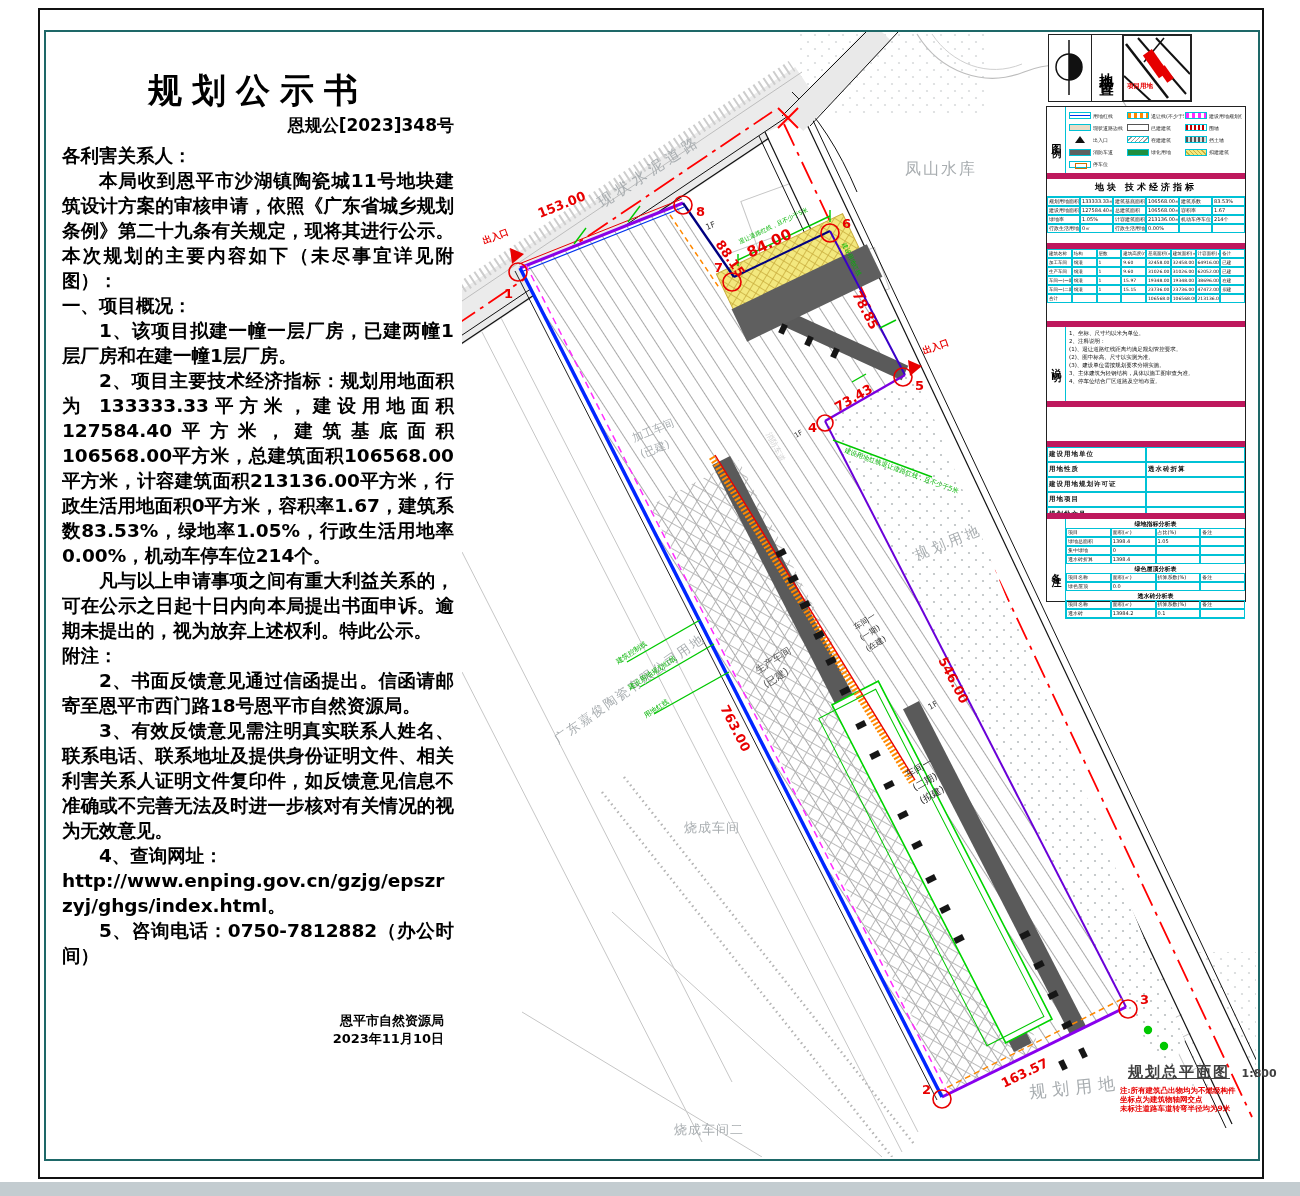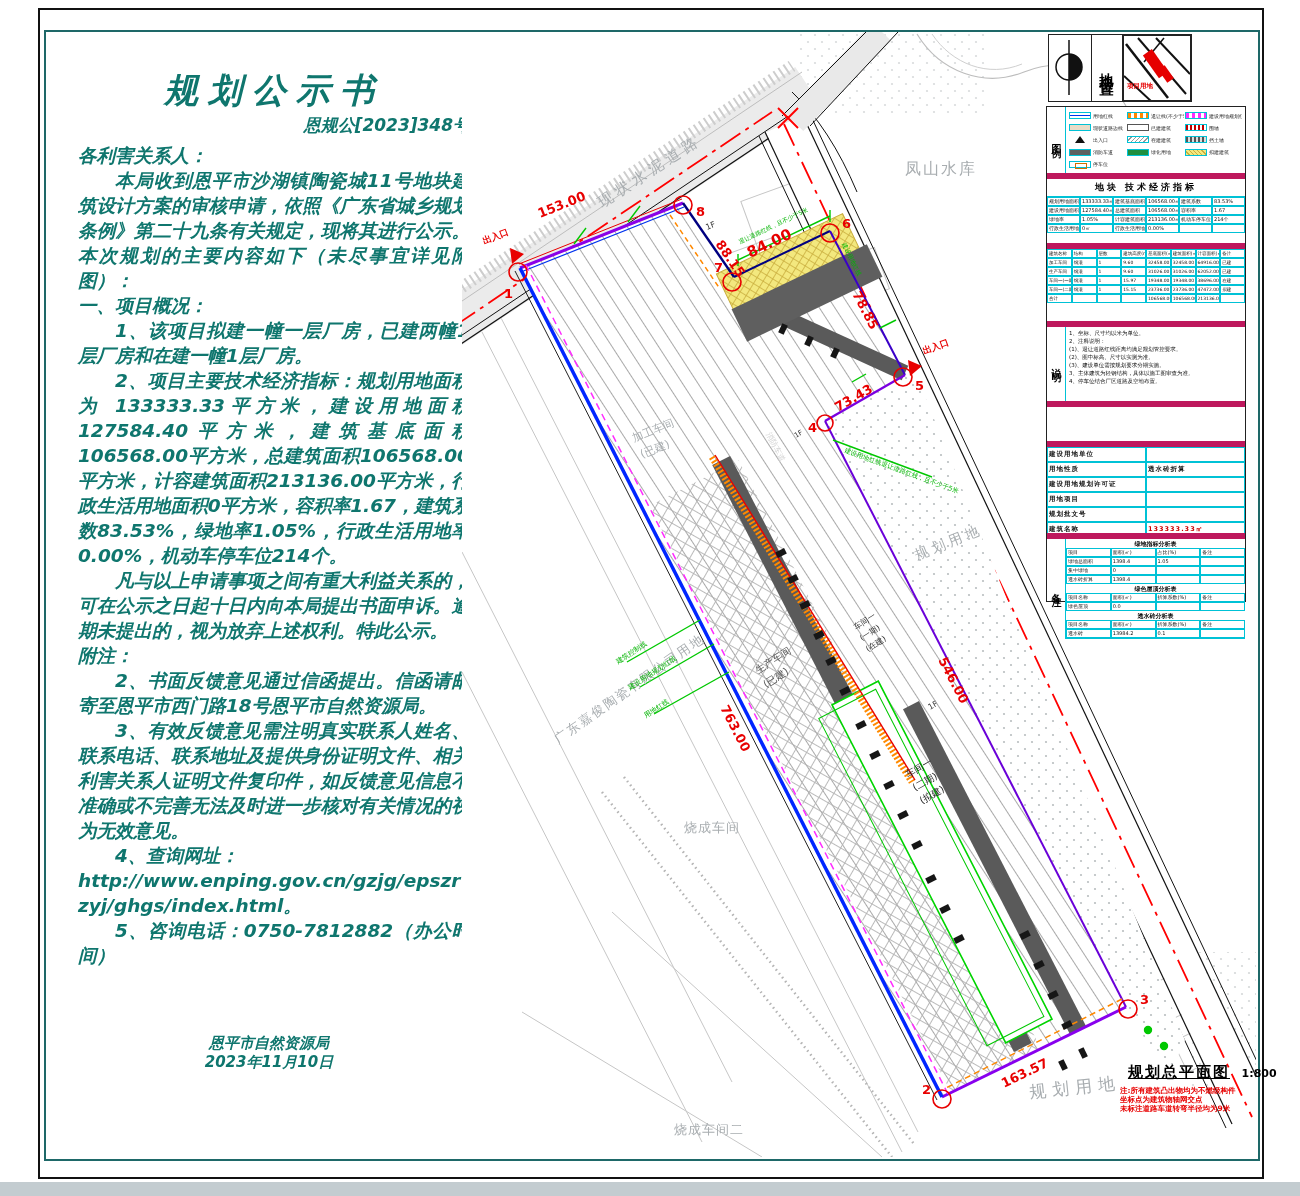--- a/index.html
+++ b/index.html
@@ -2,28 +2,28 @@
 <html><head>
 <meta charset="utf-8">
 <style>
   html,body{margin:0;padding:0;background:#cfd7da;font-family:"DejaVu Sans","Liberation Sans",sans-serif;}
   #stage{position:relative;width:1300px;height:1196px;background:#cfd7da;overflow:hidden;}
   .sheet{position:absolute;left:0;top:0;width:1300px;height:1182px;background:#fff;}
   .outer-border{position:absolute;left:38px;top:8px;width:1222px;height:1167px;border:2px solid #111;}
   .frame{position:absolute;left:44px;top:30px;width:1212px;height:1127px;border:2px solid #1e6868;}
 
   
-  .doc{position:absolute;left:78px;top:44px;width:392px;color:#0f766e;font-style:italic;}
+  .doc{position:absolute;left:62px;top:44px;width:392px;color:#000000;}
   .doc-title{font-size:34px;font-weight:bold;text-align:center;letter-spacing:10px;margin-top:24px;}
   .doc-no{font-size:17px;font-weight:bold;text-align:right;}
   .doc-body{font-size:18.5px;font-weight:bold;line-height:25px;text-align:justify;margin-top:6px;}
   .doc-body p{margin:0;}
   .ind{text-indent:2em;}
   .url{word-break:break-all;}
-  .sig{font-size:15px;font-weight:bold;text-align:center;margin-top:66px;padding-right:10px;}
+  .sig{font-size:13px;font-weight:bold;text-align:right;margin-top:44px;padding-right:10px;}
 
   
   .map{position:absolute;left:462px;top:32px;width:794px;height:1125px;overflow:hidden;background:#fff;}
   svg text{font-family:"DejaVu Sans","Liberation Sans",sans-serif;}
   .dim{fill:#e80000;font-weight:bold;font-size:13px;}
   .dimbig{fill:#e80000;font-weight:bold;font-size:15px;}
   .ptn{fill:#e80000;font-weight:bold;font-size:13px;}
   .gray{fill:#a8adb0;}
   .green-t{fill:#00b400;}
   .redsm{fill:#e80000;font-size:9px;font-weight:bold;}
@@ -62,21 +62,21 @@
   .trow{display:flex;}
   .tcell{flex:1;border:0.5px solid #00c2d6;font-size:5px;line-height:7px;padding:0 1px;white-space:nowrap;overflow:hidden;color:#111;}
   .bt .tcell{font-size:4.5px;}
   .notes-list{flex:1;padding:2px 3px;}
   .notes-list div{font-size:5.5px;line-height:8px;color:#111;white-space:nowrap;overflow:hidden;}
   .fields .trow .tcell{font-size:6.5px;line-height:13px;font-weight:bold;letter-spacing:1px;}
   .fields .trow:nth-child(6) .tcell:last-child{color:#cc0000;}
   .minitbl .ttl{font-size:6px;font-weight:bold;text-align:center;line-height:9px;}
   .blank-sect{height:40px;}
   
-  .plan-title{position:absolute;left:1128px;top:1062px;color:#000000;font-weight:bold;}
+  .plan-title{position:absolute;left:1128px;top:1062px;color:#404040;font-weight:bold;}
   .plan-title .t{font-size:15px;text-decoration:underline;letter-spacing:2px;display:inline-block;}
   .plan-title .s{font-size:11px;margin-left:6px;}
   .plan-notes{position:absolute;left:1120px;top:1086px;color:#e80000;font-size:7.5px;font-weight:bold;line-height:9px;}
   .bottom-strip{position:absolute;left:0;top:1182px;width:1300px;height:14px;background:#c3ccd0;}
 </style>
 </head>
 <body>
 
 <div id="stage">
   <div class="sheet"></div>
@@ -528,21 +528,21 @@
           <div>1、坐标、尺寸均以米为单位。</div>
           <div>2、注释说明：</div>
           <div>(1)、退让道路红线距离均满足规划管控要求。</div>
           <div>(2)、图中标高、尺寸以实测为准。</div>
           <div>(3)、建设单位需按规划要求分期实施。</div>
           <div>3、主体建筑为轻钢结构，具体以施工图审查为准。</div>
           <div>4、停车位结合厂区道路及空地布置。</div>
         </div>
     </div>
     <div class="sect blank-sect"></div>
-    <div class="sect fields" style="height:92px;">
+    <div class="sect fields" style="height:72px;">
       <div>
           <div class="trow">
             <div class="tcell">建设用地单位</div>
             <div class="tcell"></div>
           </div>
           <div class="trow">
             <div class="tcell">用地性质</div>
             <div class="tcell">透水砖折算</div>
           </div>
           <div class="trow">

